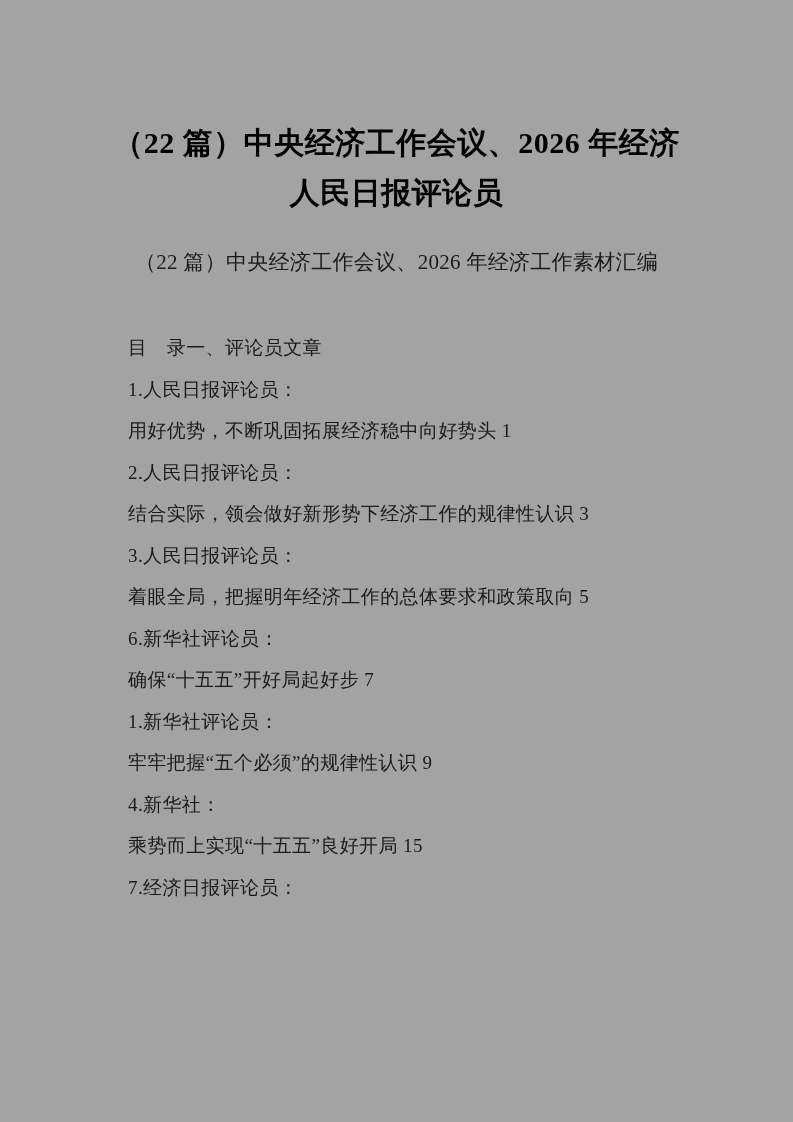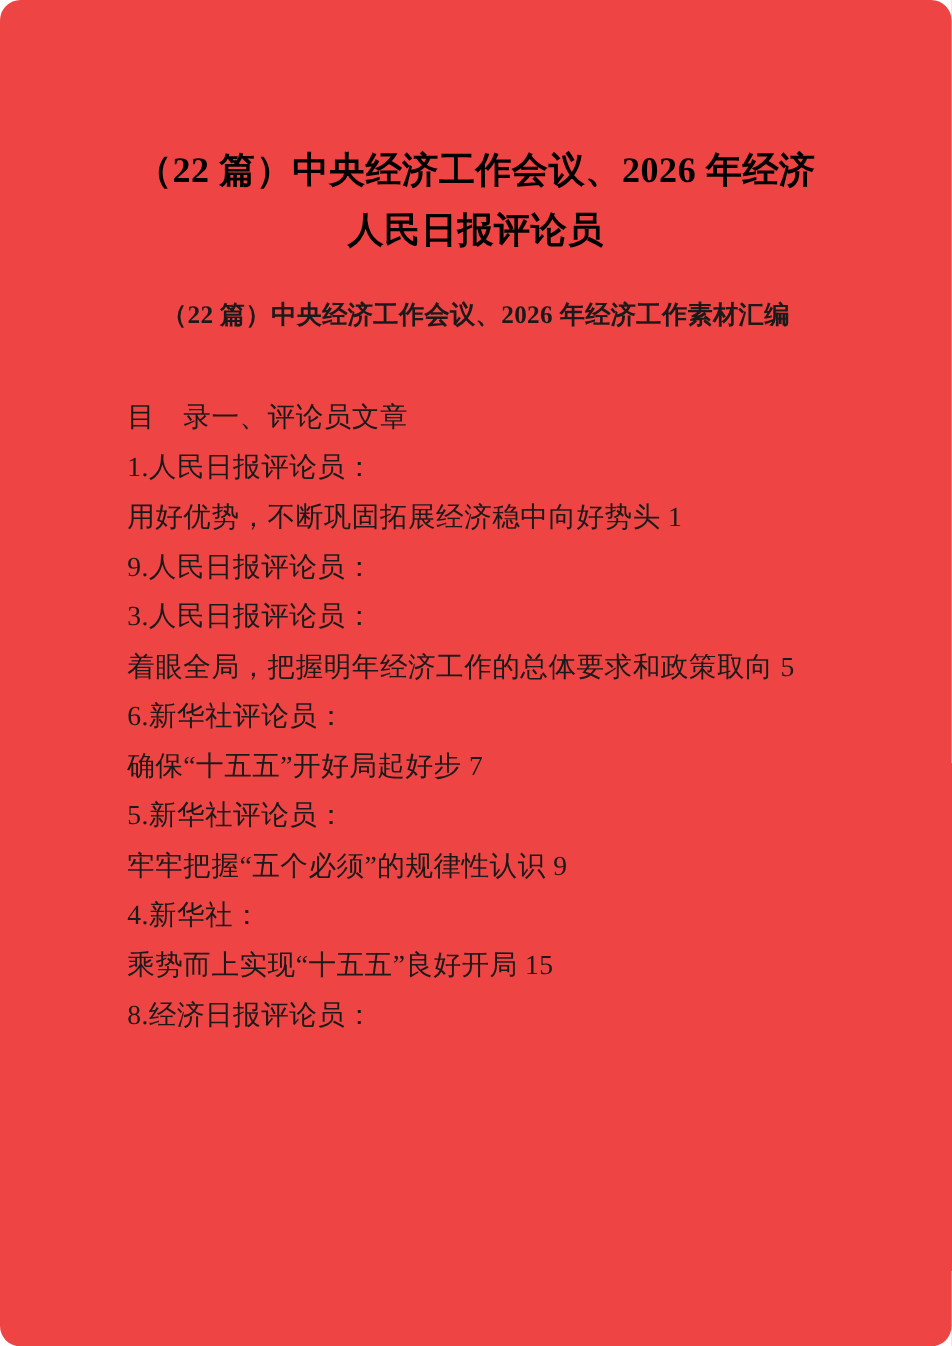--- a/index.html
+++ b/index.html
@@ -11,22 +11,21 @@
     width: 793px;
     height: 1122px;
     position: relative;
     overflow: hidden;
     font-family: "Liberation Serif", "DejaVu Serif", serif;
     color: #000000;
   }
   .page {
     position: absolute;
     inset: 0;
-    background: #ef4444;
-    border-radius: 17px;
+    background: #a3a3a3;
   }
   .doc-title {
     position: absolute;
     top: 118px;
     left: 0;
     width: 793px;
     text-align: center;
     font-size: 30px;
     line-height: 50px;
     font-weight: 700;
@@ -34,30 +33,30 @@
     letter-spacing: 0.5px;
   }
   .doc-subtitle {
     position: absolute;
     top: 245px;
     left: 0;
     width: 793px;
     text-align: center;
     font-size: 21px;
     line-height: 34px;
-    font-weight: 700;
+    font-weight: 400;
     color: #1a1a1a;
     letter-spacing: 0.3px;
   }
   .toc {
     position: absolute;
     top: 327px;
-    left: 106px;
+    left: 128px;
     right: 50px;
-    font-size: 23px;
+    font-size: 19px;
     line-height: 41.5px;
     font-weight: 400;
     color: #1a1a1a;
     letter-spacing: 0.4px;
   }
   .toc-line {
     white-space: pre-wrap;
   }
 </style>
 </head>
@@ -69,25 +68,26 @@
     <div class="title-line">（22 篇）中央经济工作会议、2026 年经济</div>
     <div class="title-line">人民日报评论员</div>
   </div>
 
   <div class="doc-subtitle">（22 篇）中央经济工作会议、2026 年经济工作素材汇编</div>
 
   <div class="toc">
     <div class="toc-line">目　录一、评论员文章</div>
     <div class="toc-line">1.人民日报评论员：</div>
     <div class="toc-line">用好优势，不断巩固拓展经济稳中向好势头 1</div>
-    <div class="toc-line">9.人民日报评论员：</div>
+    <div class="toc-line">2.人民日报评论员：</div>
+    <div class="toc-line">结合实际，领会做好新形势下经济工作的规律性认识 3</div>
     <div class="toc-line">3.人民日报评论员：</div>
     <div class="toc-line">着眼全局，把握明年经济工作的总体要求和政策取向 5</div>
     <div class="toc-line">6.新华社评论员：</div>
     <div class="toc-line">确保“十五五”开好局起好步 7</div>
-    <div class="toc-line">5.新华社评论员：</div>
+    <div class="toc-line">1.新华社评论员：</div>
     <div class="toc-line">牢牢把握“五个必须”的规律性认识 9</div>
     <div class="toc-line">4.新华社：</div>
     <div class="toc-line">乘势而上实现“十五五”良好开局 15</div>
-    <div class="toc-line">8.经济日报评论员：</div>
+    <div class="toc-line">7.经济日报评论员：</div>
   </div>
 
 </div>
 
 </body></html>

